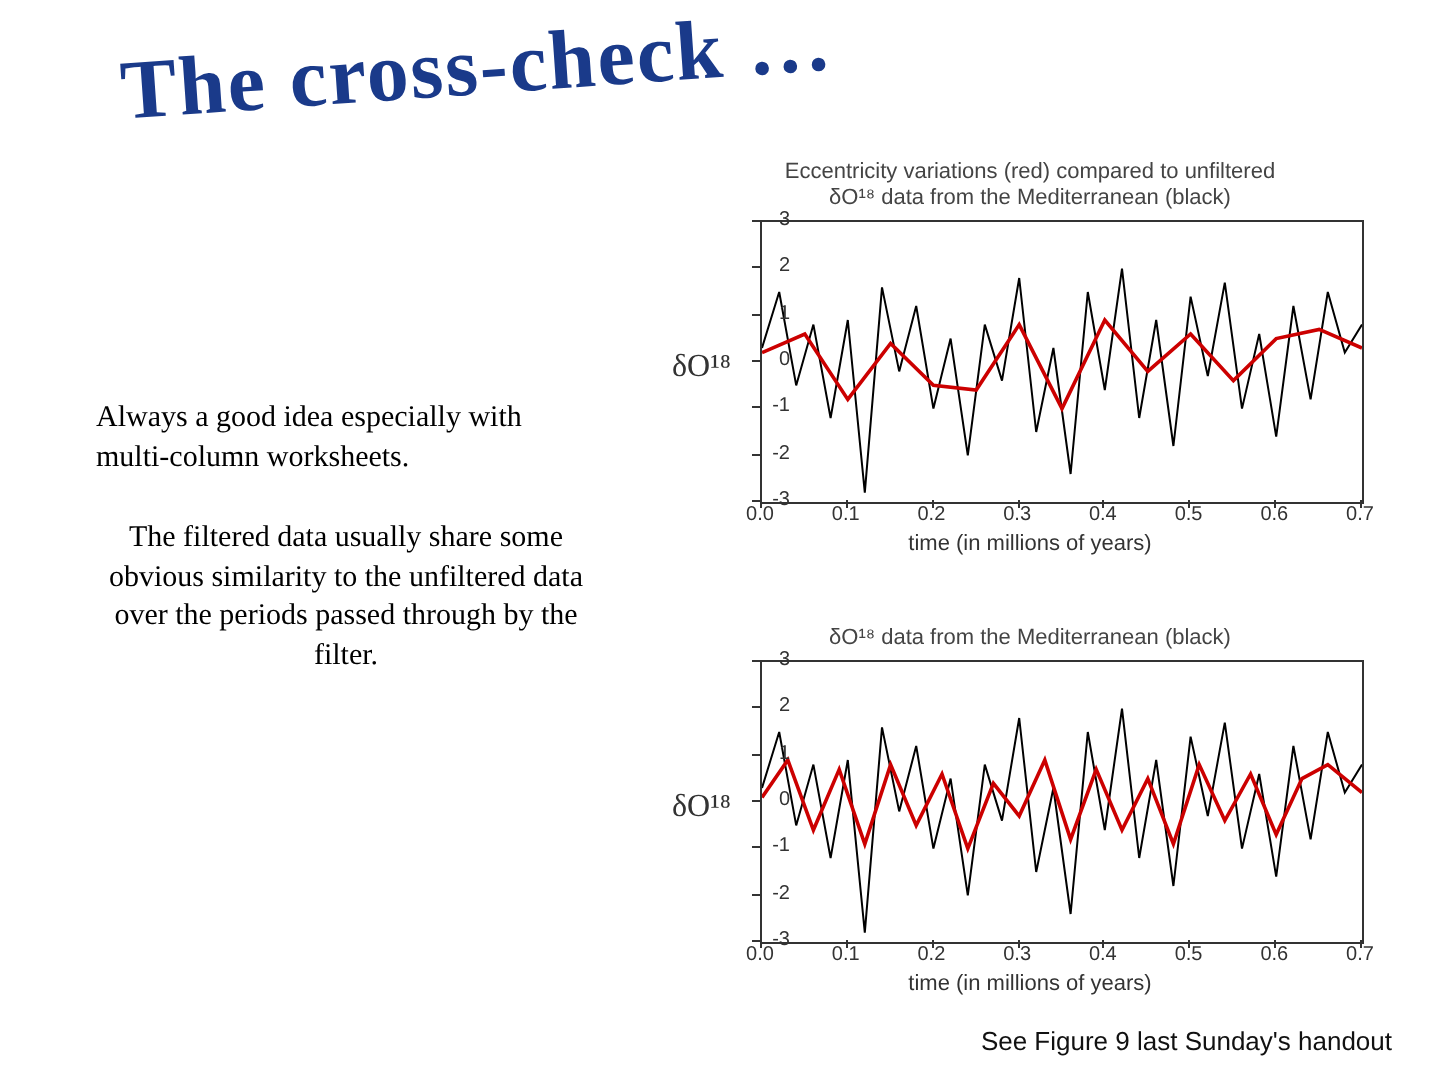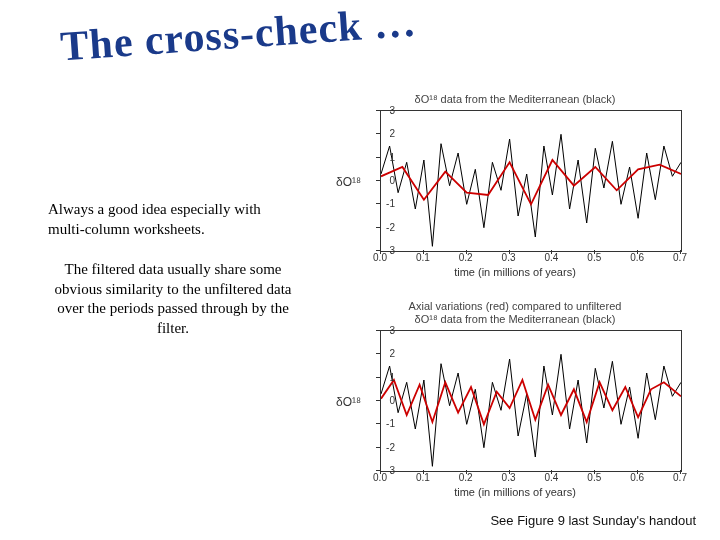--- a/index.html
+++ b/index.html
@@ -60,23 +60,23 @@
     top: 30px;
     width: 300px;
     height: 140px;
     border: 1px solid #333;
     background: #fff;
   }
   .ylabel {
     position: absolute;
     left: 6px;
     top: 95px;
-    font-size: 12px;
-    color: #333;
-    font-family: Liberation Sans, sans-serif;
+    font-size: 16px;
+    color: #333;
+    font-family: Liberation Serif, serif;
   }
   .xlabel {
     position: absolute;
     bottom: 2px;
     left: 0;
     right: 0;
     text-align: center;
     font-size: 11px;
     color: #333;
     font-family: Arial, sans-serif;
@@ -124,21 +124,21 @@
 
 <div class="title">The cross-check …</div>
 
 <div class="text-block tb1">Always a good idea especially with multi-column worksheets.</div>
 <div class="text-block tb2">The filtered data usually share some obvious similarity to the unfiltered data over the periods passed through by the filter.</div>
 
 <div class="charts">
 
   <div class="chart">
     <div class="chart-title">
-      <br>
+      <span>Eccentricity variations (red) compared to unfiltered</span><br>
       <span>δO¹⁸ data from the Mediterranean (black)</span>
     </div>
     <div class="ylabel">δO¹⁸</div>
     <div class="plot-area">
       <svg class="lines" id="svg0" viewBox="0 0 300 140" preserveAspectRatio="none">
           <path d="M0.0 63.0 L8.6 35.0 L17.1 81.7 L25.7 51.3 L34.3 98.0 L42.9 49.0 L51.4 135.3 L60.0 32.7 L68.6 74.7 L77.1 42.0 L85.7 93.3 L94.3 58.3 L102.9 116.7 L111.4 51.3 L120.0 79.3 L128.6 28.0 L137.1 105.0 L145.7 63.0 L154.3 126.0 L162.9 35.0 L171.4 84.0 L180.0 23.3 L188.6 98.0 L197.1 49.0 L205.7 112.0 L214.3 37.3 L222.9 77.0 L231.4 30.3 L240.0 93.3 L248.6 56.0 L257.1 107.3 L265.7 42.0 L274.3 88.7 L282.9 35.0 L291.4 65.3 L300.0 51.3 " fill="none" stroke="#000000" stroke-width="1"></path>
           <path d="M0.0 65.3 L21.4 56.0 L42.9 88.7 L64.3 60.7 L85.7 81.7 L107.1 84.0 L128.6 51.3 L150.0 93.3 L171.4 49.0 L192.9 74.7 L214.3 56.0 L235.7 79.3 L257.1 58.3 L278.6 53.7 L300.0 63.0 " fill="none" stroke="#cc0000" stroke-width="1.8"></path>
         </svg>
     </div>
     <div class="xlabel">time (in millions of years)</div>
@@ -171,21 +171,21 @@
         <div class="tickmark" style="top:170px;left:264.2857142857143px;width:1px;height:4px"></div>
         <div class="xtick" style="left:307.14285714285717px">0.6</div>
         <div class="tickmark" style="top:170px;left:307.14285714285717px;width:1px;height:4px"></div>
         <div class="xtick" style="left:350px">0.7</div>
         <div class="tickmark" style="top:170px;left:350px;width:1px;height:4px"></div>
       </div>
   </div>
 
   <div class="chart">
     <div class="chart-title">
-      <span>Axial variations (red) compared to unfiltered</span><br>
+      <br>
       <span>δO¹⁸ data from the Mediterranean (black)</span>
     </div>
     <div class="ylabel">δO¹⁸</div>
     <div class="plot-area">
       <svg class="lines" id="svg1" viewBox="0 0 300 140" preserveAspectRatio="none">
           <path d="M0.0 63.0 L8.6 35.0 L17.1 81.7 L25.7 51.3 L34.3 98.0 L42.9 49.0 L51.4 135.3 L60.0 32.7 L68.6 74.7 L77.1 42.0 L85.7 93.3 L94.3 58.3 L102.9 116.7 L111.4 51.3 L120.0 79.3 L128.6 28.0 L137.1 105.0 L145.7 63.0 L154.3 126.0 L162.9 35.0 L171.4 84.0 L180.0 23.3 L188.6 98.0 L197.1 49.0 L205.7 112.0 L214.3 37.3 L222.9 77.0 L231.4 30.3 L240.0 93.3 L248.6 56.0 L257.1 107.3 L265.7 42.0 L274.3 88.7 L282.9 35.0 L291.4 65.3 L300.0 51.3 " fill="none" stroke="#000000" stroke-width="1"></path>
           <path d="M0.0 67.7 L12.9 49.0 L25.7 84.0 L38.6 53.7 L51.4 91.0 L64.3 51.3 L77.1 81.7 L90.0 56.0 L102.9 93.3 L115.7 60.7 L128.6 77.0 L141.4 49.0 L154.3 88.7 L167.1 53.7 L180.0 84.0 L192.9 58.3 L205.7 91.0 L218.6 51.3 L231.4 79.3 L244.3 56.0 L257.1 86.3 L270.0 58.3 L282.9 51.3 L300.0 65.3 " fill="none" stroke="#cc0000" stroke-width="1.8"></path>
         </svg>
     </div>
     <div class="xlabel">time (in millions of years)</div>

